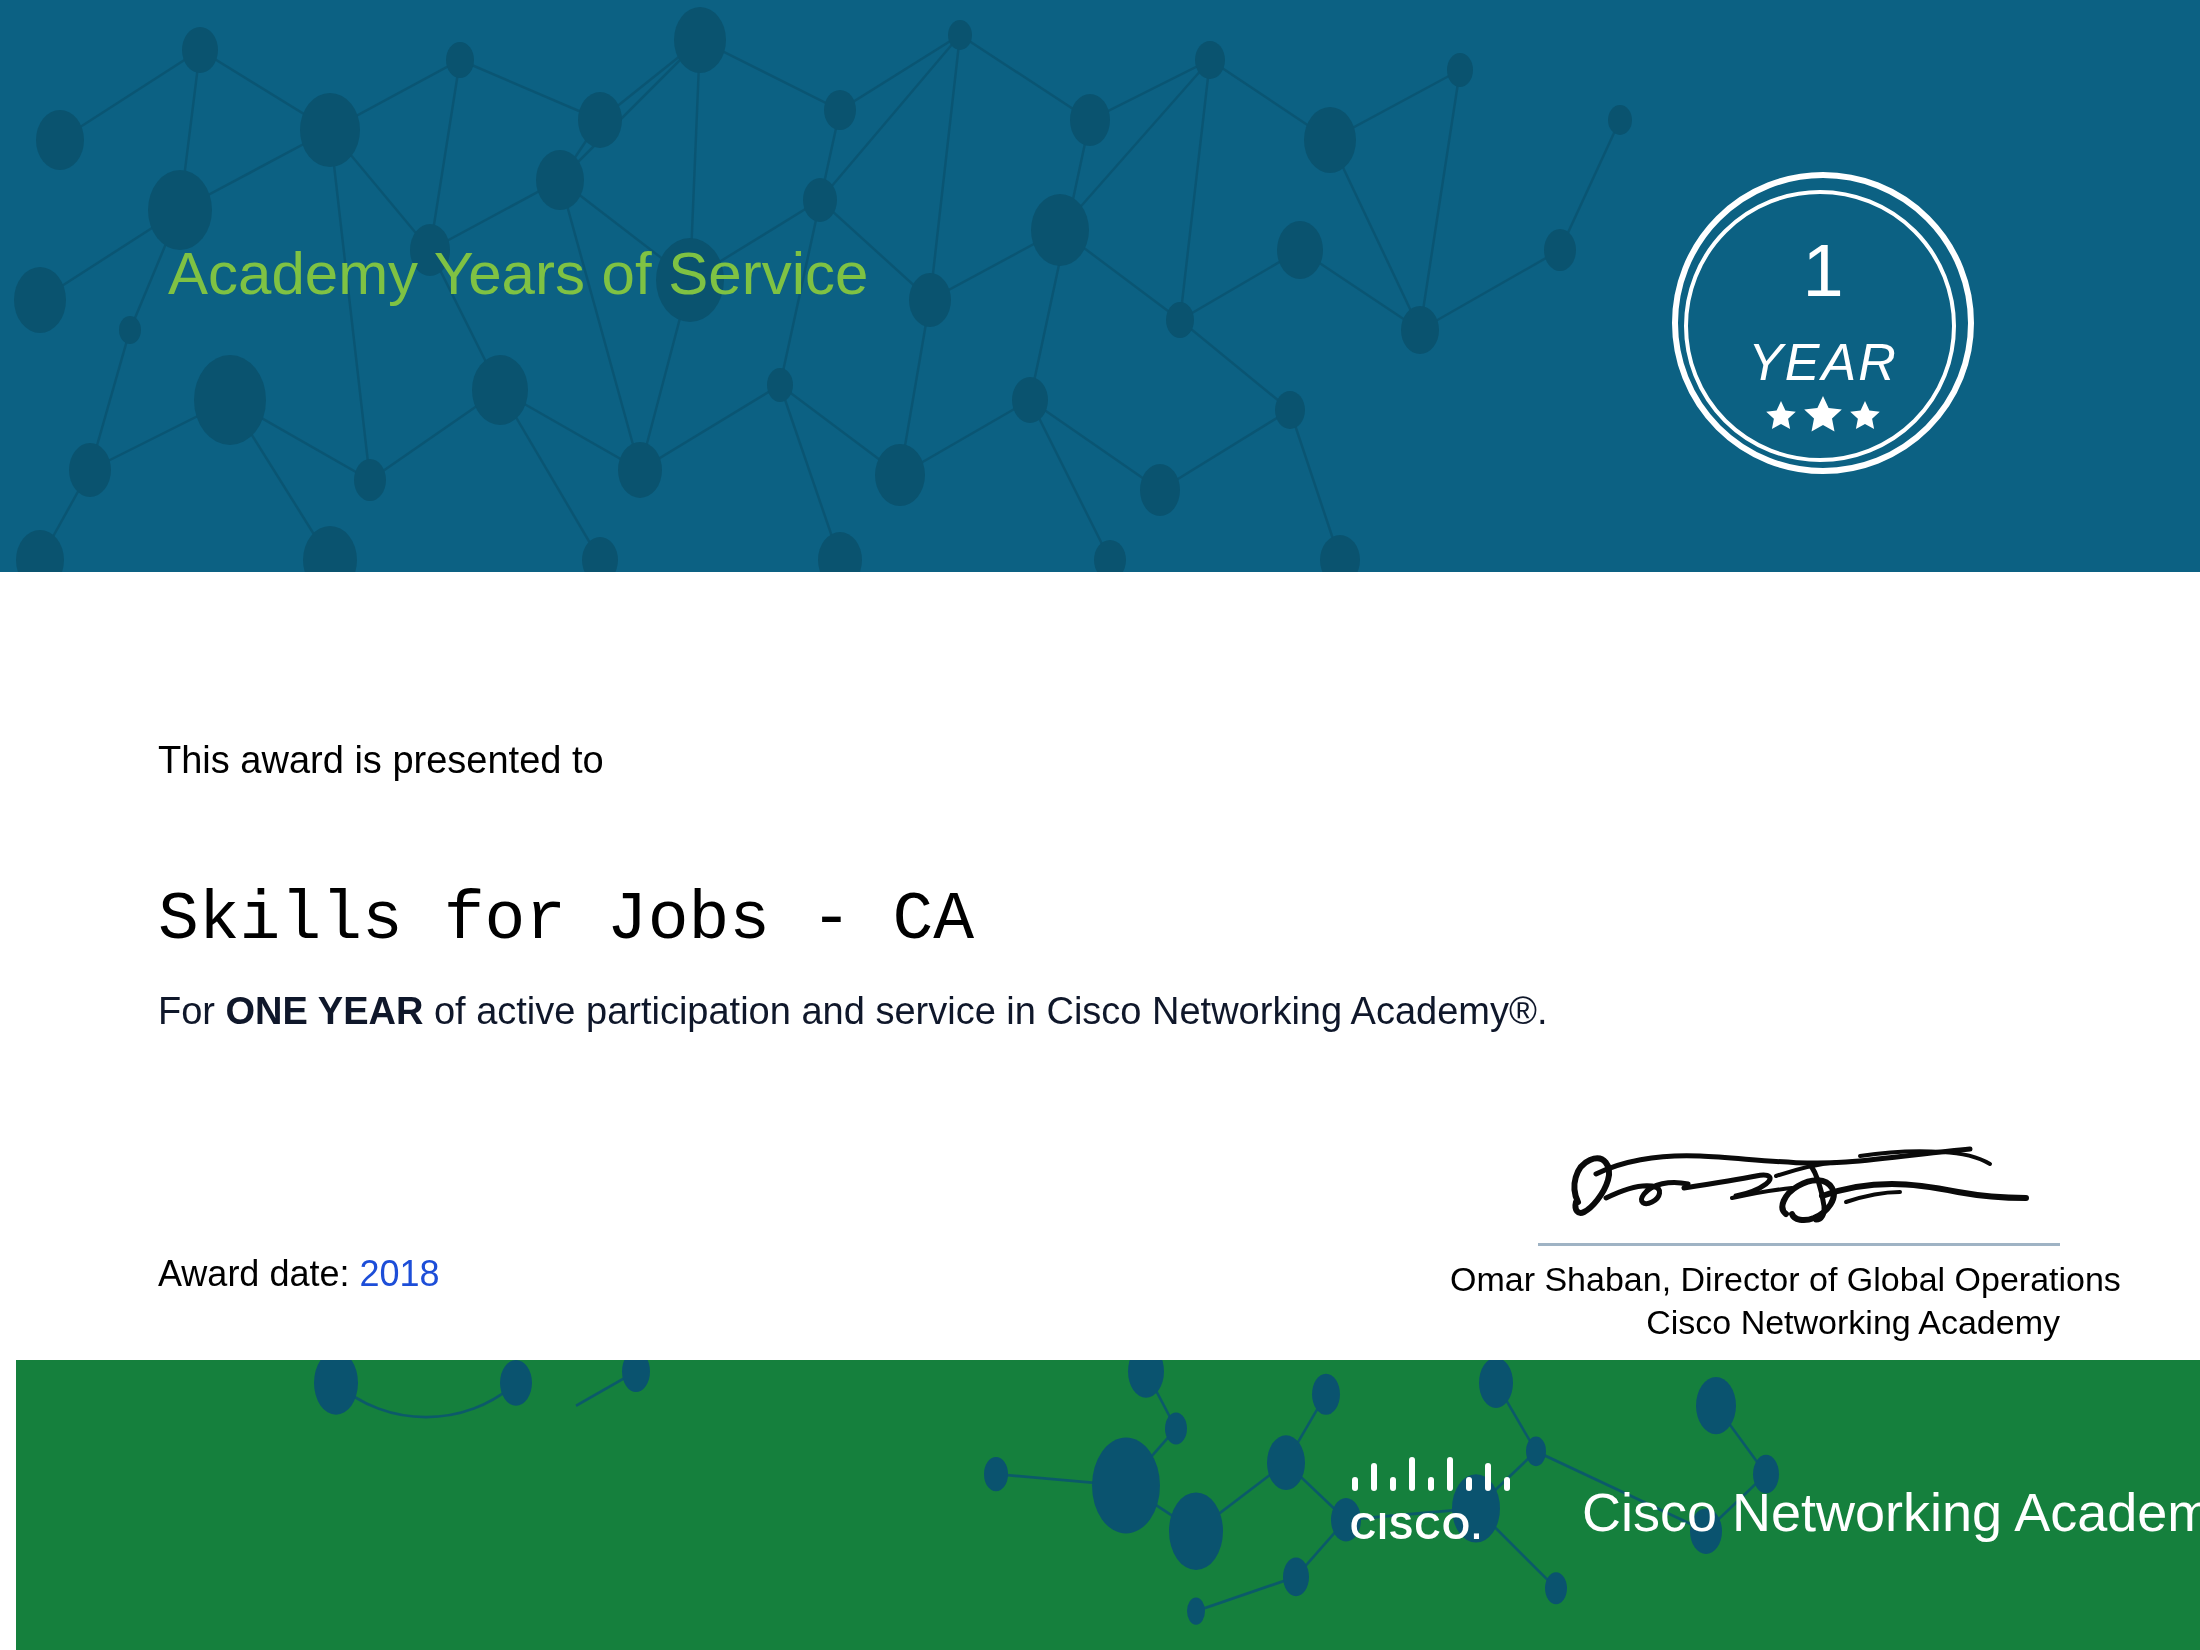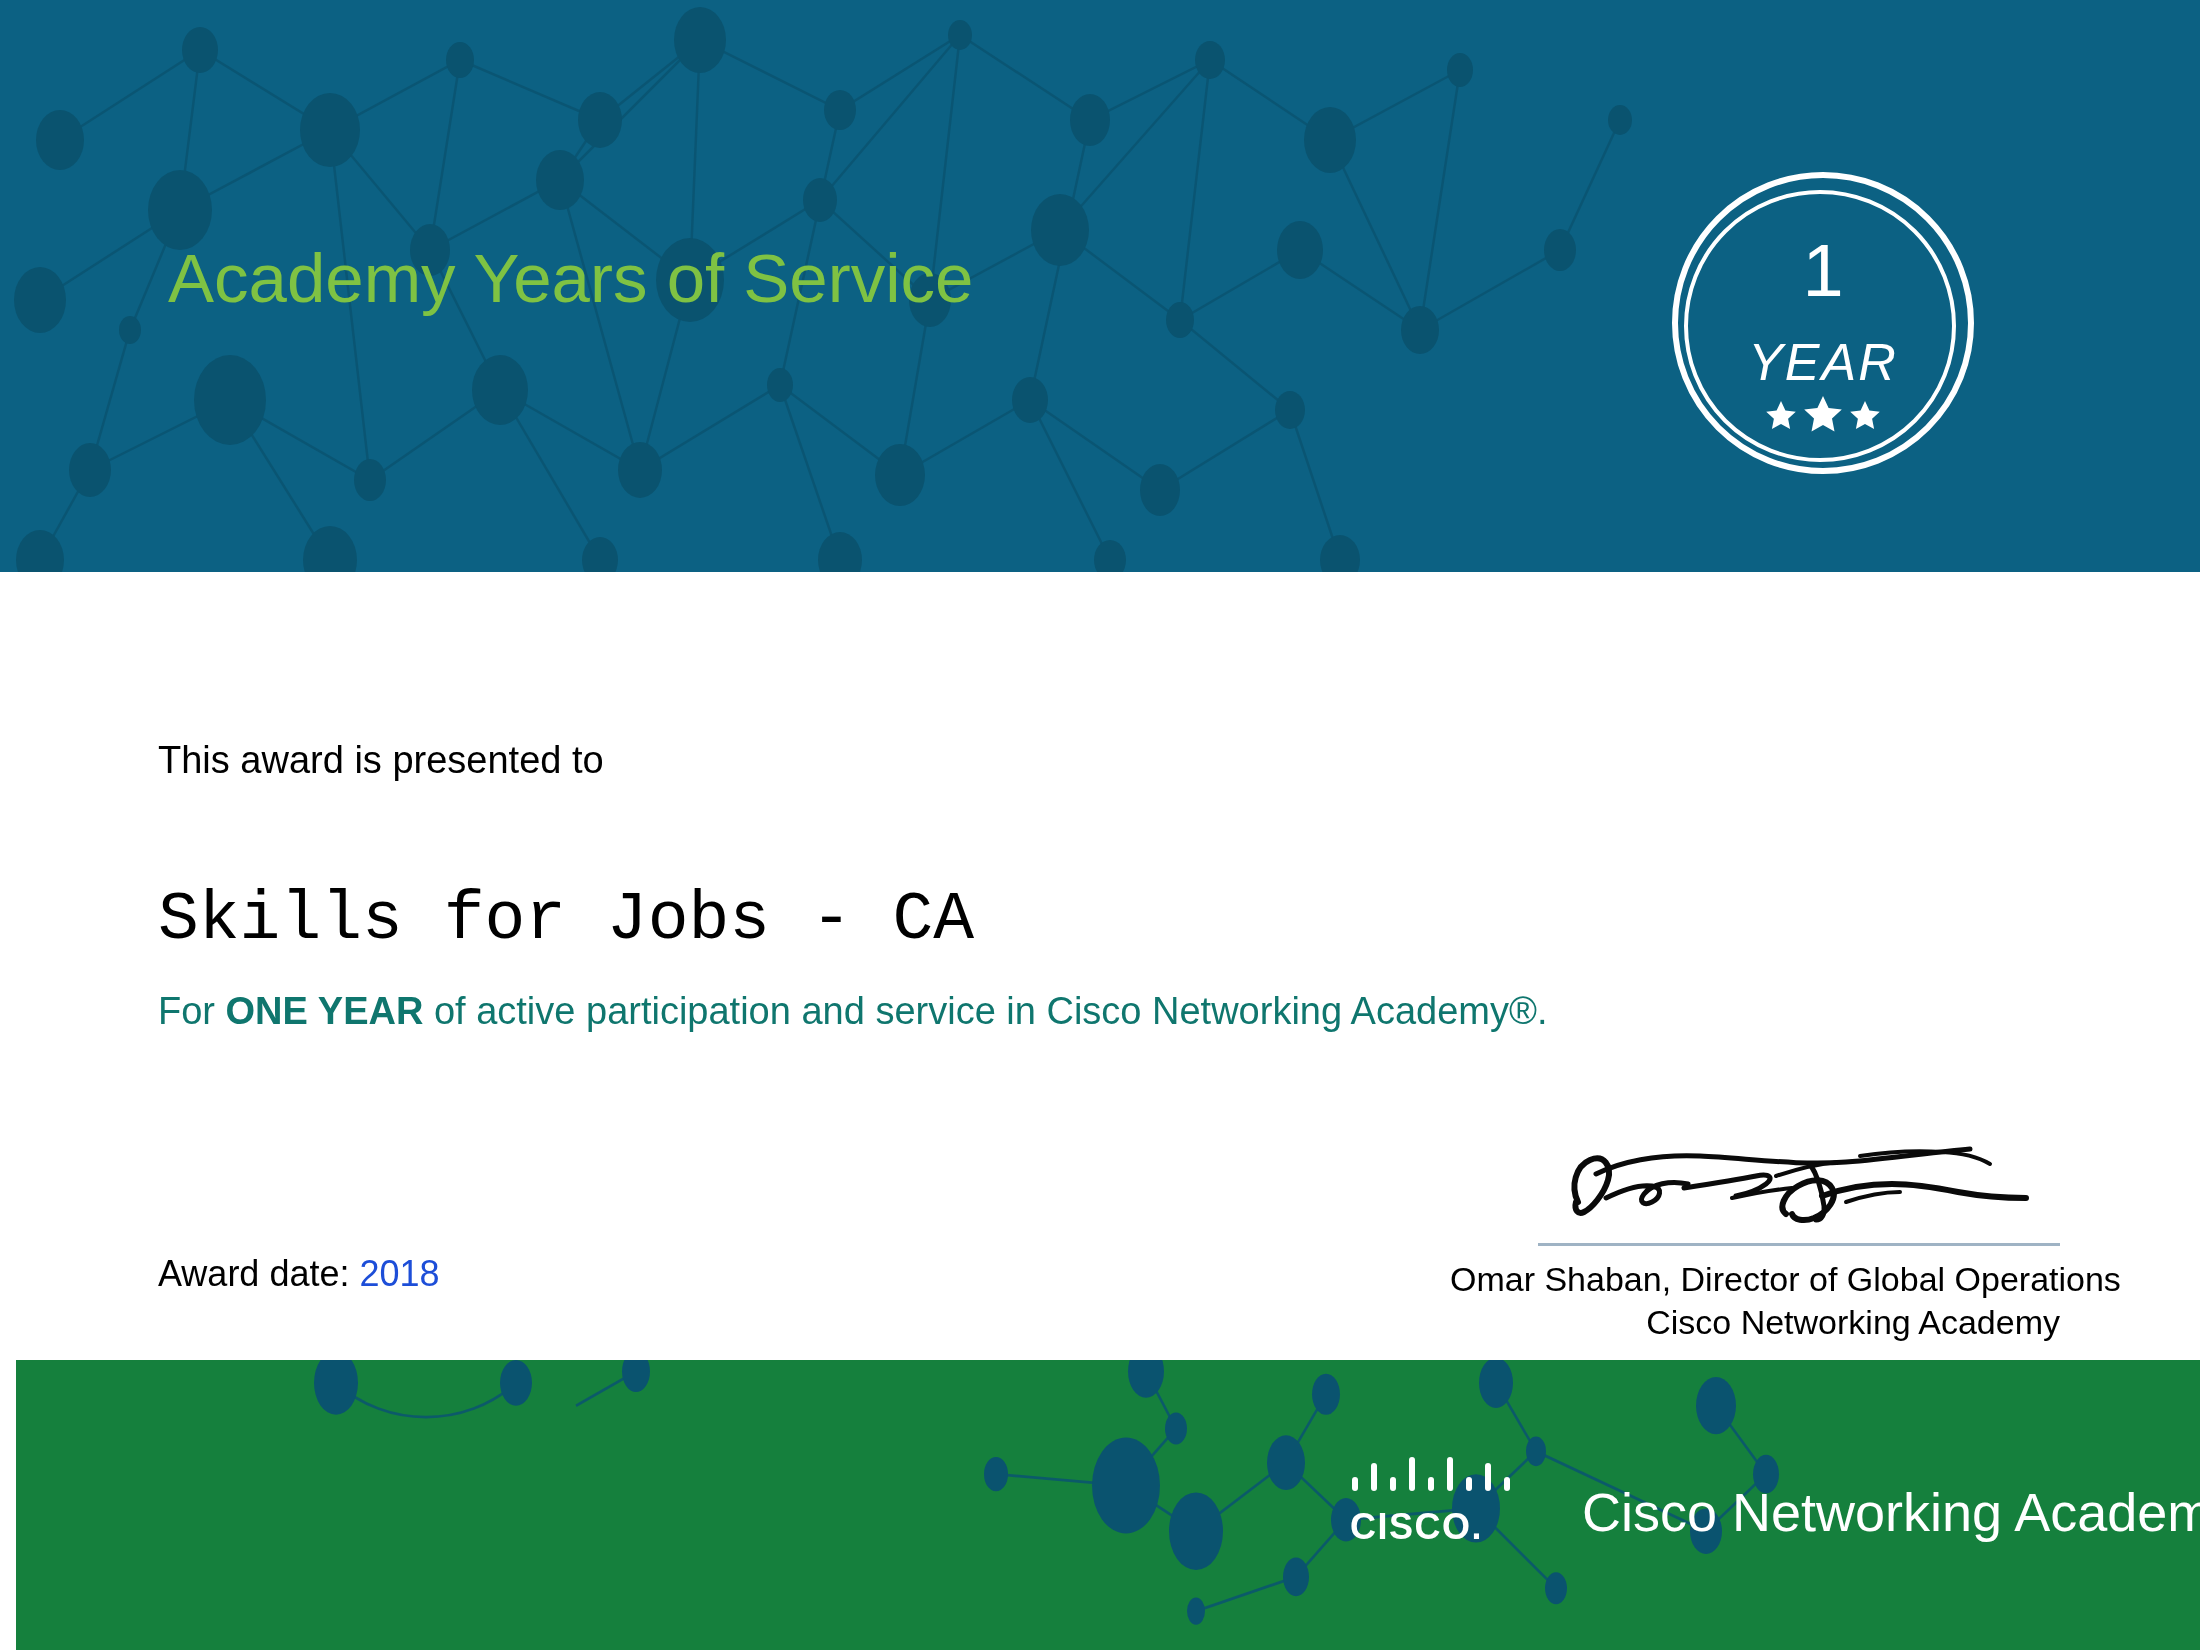--- a/index.html
+++ b/index.html
@@ -33,21 +33,21 @@
     left: 0;
     top: 0;
     width: 100%;
     height: 100%;
     display: block;
   }
   .header-title {
     position: absolute;
     left: 168px;
     top: 244px;
-    font-size: 69px;
+    font-size: 60px;
     line-height: 1;
     letter-spacing: 0px;
     color: #7fc243;
     white-space: nowrap;
     font-weight: 400;
   }
 
   
   .badge {
     position: absolute;
@@ -85,21 +85,21 @@
     white-space: nowrap;
     font-weight: 400;
     line-height: 1;
     font-family: Liberation Mono, monospace;
   }
   .service-line {
     position: absolute;
     left: 158px;
     top: 382px;
     font-size: 38px;
-    color: #0f766e;
+    color: #0f172a;
     white-space: nowrap;
   }
   .service-line b { font-weight: 700; }
 
   .award-date {
     position: absolute;
     left: 158px;
     top: 645px;
     font-size: 36px;
     color: #000000;

